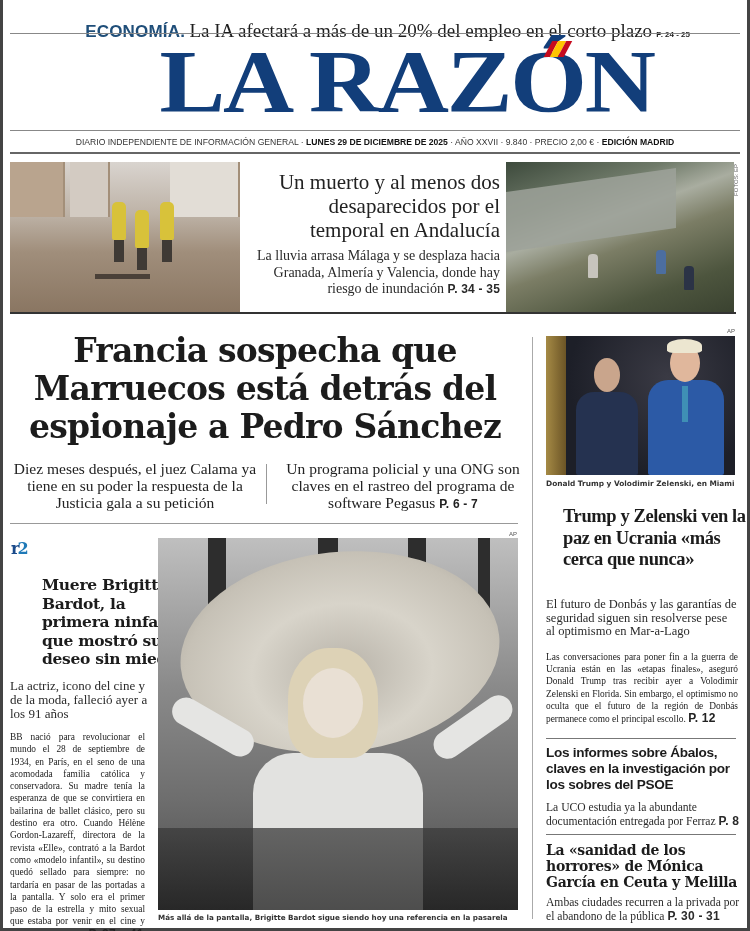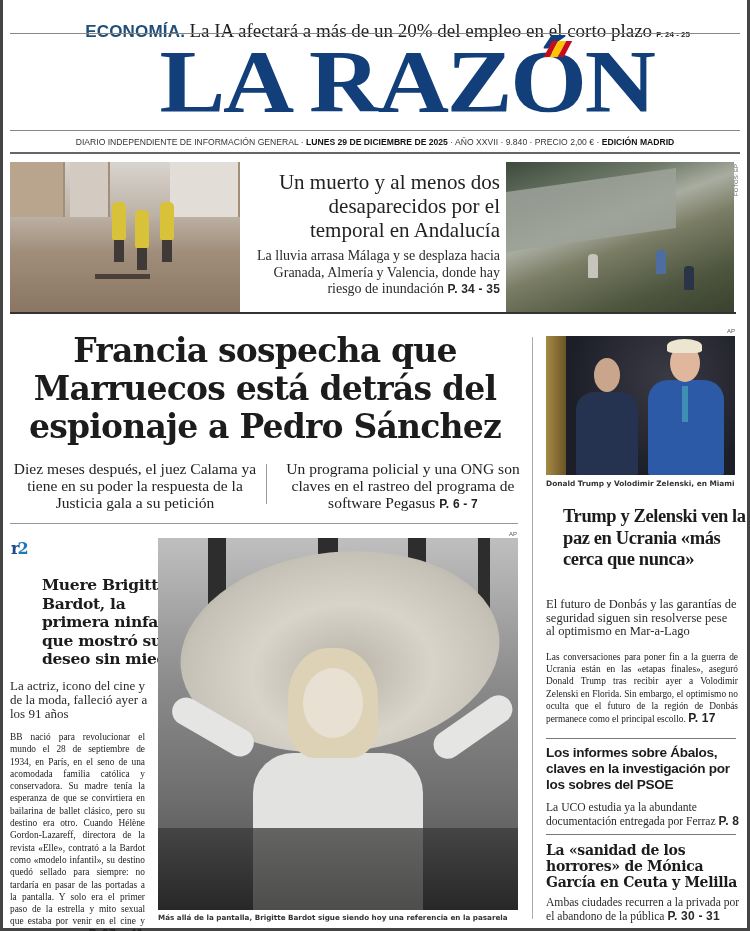--- a/index.html
+++ b/index.html
@@ -164,21 +164,21 @@
   <div class="trump"></div>
   <div class="tie"></div>
   <div class="trump-head"></div>
   <div class="trump-hair"></div>
 </div>
 <div class="tz-caption">Donald Trump y Volodimir Zelenski, en Miami</div>
 <div class="tz-title">Trump y Zelenski ven la paz en Ucrania «más cerca que nunca»</div>
 <div class="tz-dek">El futuro de Donbás y las garantías de seguridad siguen sin resolverse pese al optimismo en Mar-a-Lago</div>
 <div class="tz-body">
   <span>Las conversaciones para poner fin a la guerra de Ucrania están en las «etapas finales», aseguró Donald Trump tras recibir ayer a Volodimir Zelenski en Florida. Sin embargo, el optimismo no oculta que el futuro de la región de Donbás permanece como el principal escollo.</span>
-  <span class="pg">P. 17</span>
+  <span class="pg">P. 12</span>
 </div>
 <div class="rule-r1"></div>
 <div class="ab-title">Los informes sobre Ábalos, claves en la investigación por los sobres del PSOE</div>
 <div class="ab-dek">
   <span>La UCO estudia ya la abundante documentación entregada por Ferraz</span>
   <span class="pg">P. 8</span>
 </div>
 <div class="rule-r2"></div>
 <div class="mg-title">La «sanidad de los horrores» de Mónica García en Ceuta y Melilla</div>
 <div class="mg-dek">

